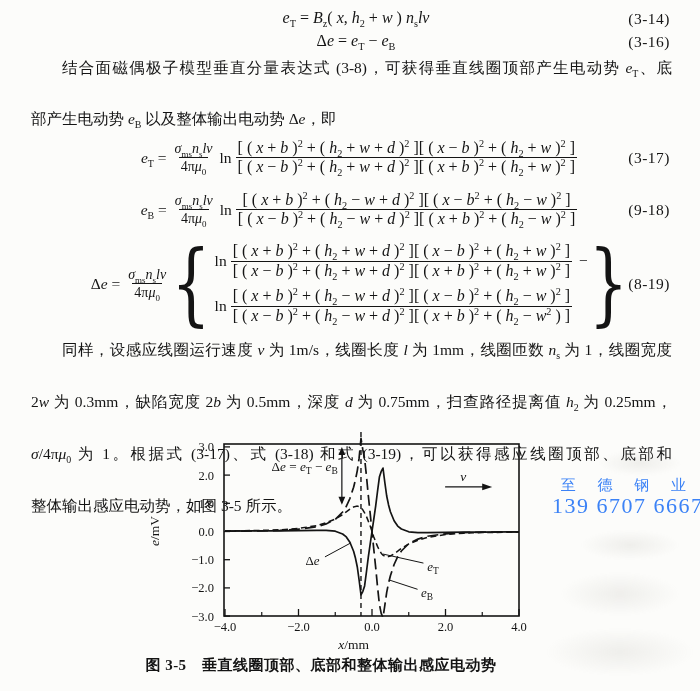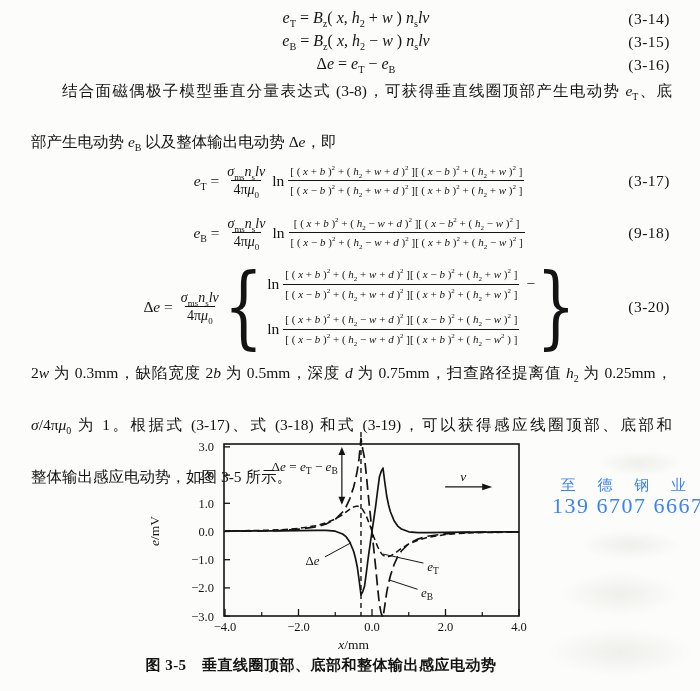--- a/index.html
+++ b/index.html
@@ -21,21 +21,21 @@
   .para2{margin-top:5px;line-height:26px;}
   .jline{text-align:justify;}
   .jline::after{content:"";display:inline-block;width:100%;height:0;}
   .indent{text-indent:2em;}
   
   .deq{position:relative;display:flex;align-items:center;justify-content:center;
        padding:0 70px 0 90px;font-size:15.5px;}
   .deq-17,.deq-18{height:52px;}
   .deq-19{height:96px;}
   .frac{display:inline-flex;flex-direction:column;align-items:center;
-        margin:0 2px;font-size:11px;line-height:18.5px;white-space:nowrap;}
+        margin:0 2px;font-size:16px;line-height:18.5px;white-space:nowrap;}
   .frac .den{border-top:1.3px solid #141414;padding:0 2px;}
   .frac .num{padding:0 2px;}
   .coef{font-size:14px;line-height:17px;text-align:right;}
   .lhs{margin-right:4px;white-space:nowrap;}
   .lnop{margin:0 2px 0 3px;text-align:right;}
   .stack{display:flex;flex-direction:column;gap:7px;}
   .srow{display:flex;align-items:center;}
   .trail{margin-left:5px;}
   .brace{font-family:"DejaVu Serif",serif;font-size:62px;line-height:0;
          transform:scaleY(1.45);display:inline-block;margin:0 1px;font-weight:400;}
@@ -53,24 +53,20 @@
       background:radial-gradient(ellipse,rgba(160,158,150,.14),rgba(160,158,150,0) 70%);
       filter:blur(1px);}
 </style>
 </head>
 <body>
 
 <div>
   <div class="eqrow">
     <span class="math"><i>e</i><sub>T</sub> = <i>B</i><sub>z</sub>( <i>x</i>, <i>h</i><sub>2</sub> + <i>w</i> ) <i>n</i><sub>s</sub><i>lv</i></span>
     <span class="eqnum">(3-14)</span>
-  </div>
-  <div class="eqrow">
-    <span class="math"><i>e</i><sub>B</sub> = <i>B</i><sub>z</sub>( <i>x</i>, <i>h</i><sub>2</sub> − <i>w</i> ) <i>n</i><sub>s</sub><i>lv</i></span>
-    <span class="eqnum">(3-15)</span>
   </div>
   <div class="eqrow">
     <span class="math">Δ<i>e</i> = <i>e</i><sub>T</sub> − <i>e</i><sub>B</sub></span>
     <span class="eqnum">(3-16)</span>
   </div>
 </div>
 
 <div class="para">
   <div class="jline indent">结合面磁偶极子模型垂直分量表达式 (3-8)，可获得垂直线圈顶部产生电动势 <i>e</i><sub>T</sub>、底</div>
   <div>部产生电动势 <i>e</i><sub>B</sub> 以及整体输出电动势 Δ<i>e</i>，即</div>
@@ -123,24 +119,25 @@
     <span class="srow">
       <span class="lnop">ln</span>
       <span class="frac">
         <span class="num">[ ( <i>x</i> + <i>b</i> )<sup>2</sup> + ( <i>h</i><sub>2</sub> − <i>w</i> + <i>d</i> )<sup>2</sup> ][ ( <i>x</i> − <i>b</i> )<sup>2</sup> + ( <i>h</i><sub>2</sub> − <i>w</i> )<sup>2</sup> ]</span>
         <span class="den">[ ( <i>x</i> − <i>b</i> )<sup>2</sup> + ( <i>h</i><sub>2</sub> − <i>w</i> + <i>d</i> )<sup>2</sup> ][ ( <i>x</i> + <i>b</i> )<sup>2</sup> + ( <i>h</i><sub>2</sub> − <i>w</i><sup>2</sup> ) ]</span>
       </span>
       <span class="trail"></span>
     </span>
   </span>
   <span class="brace">}</span>
-  <span class="eqnum">(3-20)</span>
+  <span class="eqnum">(8-19)</span>
 </div>
 
 <div class="para para2">
+  <div class="jline indent">同样，设感应线圈运行速度 <i>v</i> 为 1m/s，线圈长度 <i>l</i> 为 1mm，线圈匝数 <i>n</i><sub>s</sub> 为 1，线圈宽度</div>
   <div class="jline">2<i>w</i> 为 0.3mm，缺陷宽度 2<i>b</i> 为 0.5mm，深度 <i>d</i> 为 0.75mm，扫查路径提离值 <i>h</i><sub>2</sub> 为 0.25mm，</div>
   <div class="jline"><i>σ</i>/4π<i>μ</i><sub>0</sub> 为 1。根据式 (3-17)、式 (3-18) 和式 (3-19)，可以获得感应线圈顶部、底部和</div>
   <div>整体输出感应电动势，如图 3-5 所示。</div>
 </div>
 
 <div id="figure">
   <svg id="chart" width="700" height="226" viewBox="0 0 700 226">
       <rect x="224" y="14" width="295" height="172" fill="none" stroke="#141414" stroke-width="1.6"></rect>
       <line x1="224" y1="16.900000000000006" x2="230" y2="16.900000000000006" stroke="#141414" stroke-width="1.3"></line>
       <text x="214" y="21.400000000000006" font-size="12.5" text-anchor="end" fill="#141414" font-family="Liberation Serif, DejaVu Serif, serif"><tspan>3.0</tspan></text>

